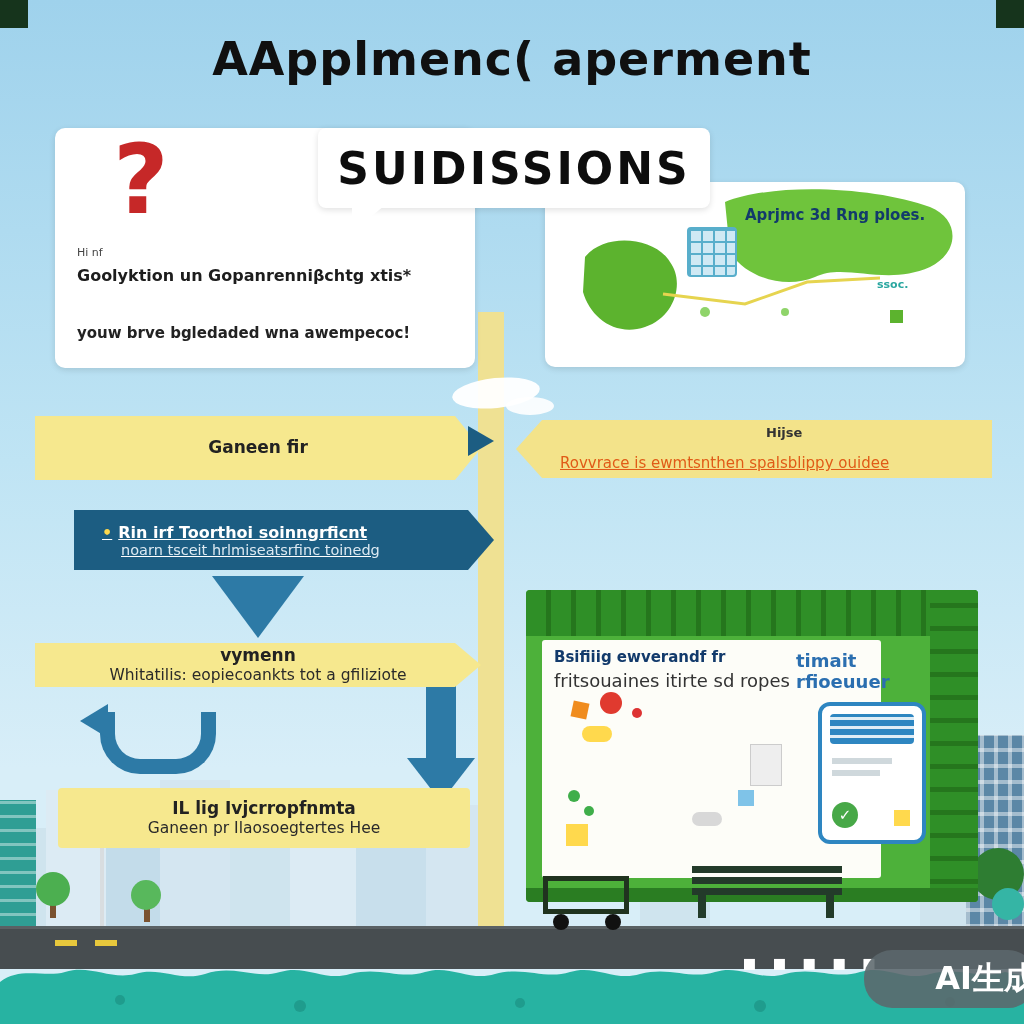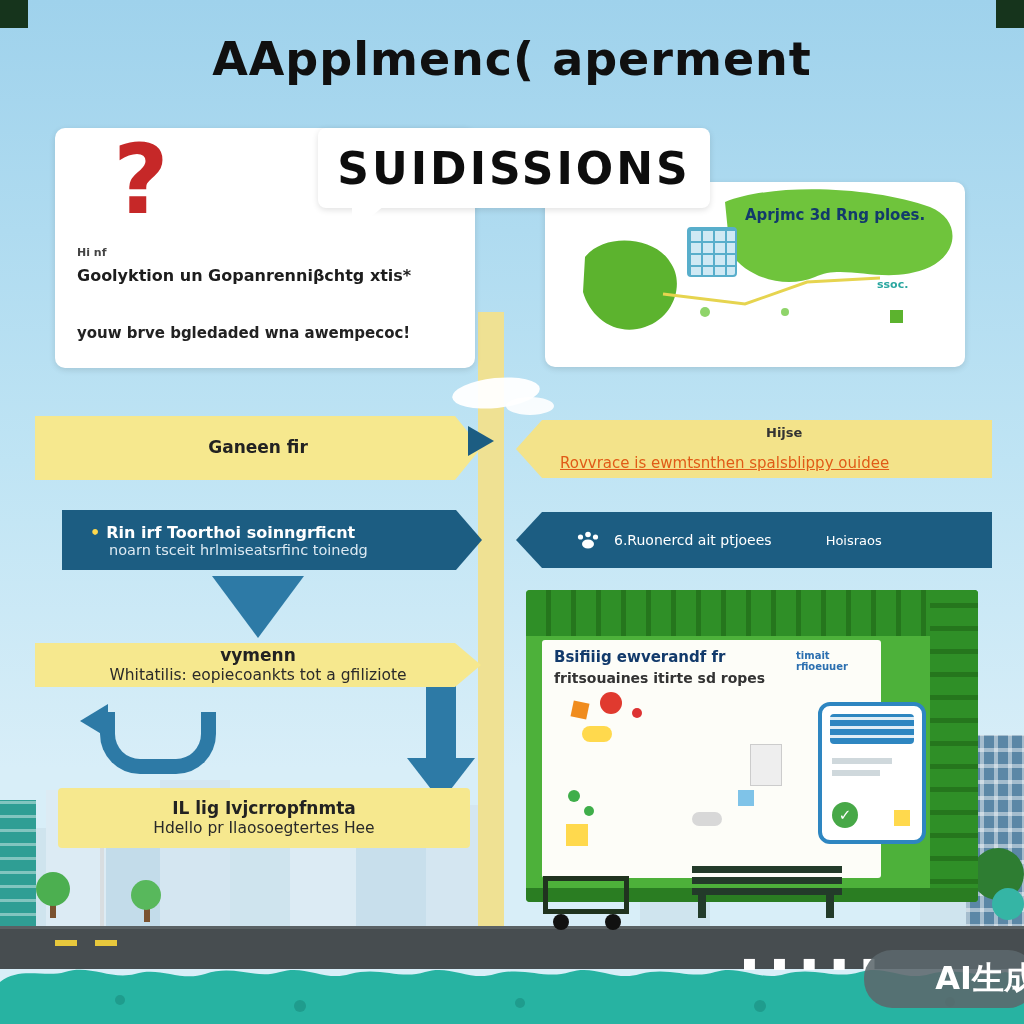--- a/index.html
+++ b/index.html
@@ -56,21 +56,21 @@
     <div class="abs" style="left:992px;top:888px;width:32px;height:32px;border-radius:50%;background:#35b5a5;"></div>
   </div>
 
   <div class="abs" style="left:478px;top:312px;width:26px;height:625px;background:#efe193;z-index:1;"></div>
 
   <div class="abs" style="left:452px;top:378px;width:88px;height:30px;background:#fff;border-radius:50%;transform:rotate(-6deg);opacity:.95;z-index:2;"></div>
   <div class="abs" style="left:506px;top:397px;width:48px;height:18px;background:#fff;border-radius:50%;opacity:.9;z-index:2;"></div>
 
   <div class="abs card" style="left:55px;top:128px;width:420px;height:240px;z-index:3;">
     <div class="abs" style="left:58px;top:-4px;font-size:96px;font-weight:bold;color:#c62828;">?</div>
-    <div class="abs" style="left:22px;top:118px;font-size:11px;color:#444;font-weight:bold;">Hi nf</div>
+    <div class="abs" style="left:22px;top:118px;font-size:11px;color:#444;">Hi nf</div>
     <div class="abs" style="left:22px;top:138px;font-size:16px;font-weight:bold;color:#1d1d1d;text-align:right;">Goolyktion un Gopanrenniβchtg xtis*</div>
     <div class="abs" style="left:22px;top:196px;font-size:15px;font-weight:600;color:#222;">youw brve bgledaded wna awempecoc!</div>
   </div>
 
   <div class="abs card" style="left:318px;top:128px;width:392px;height:80px;border-radius:8px;z-index:4;display:flex;align-items:center;justify-content:center;">
     <span style="font-size:44px;font-weight:bold;color:#0d0d0d;letter-spacing:3px;">SUIDISSIONS</span>
   </div>
   <div class="abs" style="left:352px;top:206px;width:0;height:0;border-top:26px solid #fff;border-right:32px solid transparent;z-index:4;"></div>
 
   <div class="abs card" style="left:545px;top:182px;width:420px;height:185px;z-index:3;overflow:hidden;">
@@ -92,40 +92,28 @@
     <div class="ctr">
       <div class="l1">Ganeen fir</div>
     </div>
   </div>
   <div class="abs" style="left:468px;top:426px;width:0;height:0;border-left:26px solid #1c5d82;border-top:15px solid transparent;border-bottom:15px solid transparent;z-index:4;"></div>
   <div class="abs banner-y arrow-l" style="left:516px;top:420px;width:476px;height:58px;background:#f3e38a;z-index:3;">
     <div class="abs" style="left:250px;top:5px;font-size:13px;font-weight:bold;color:#333;">Hijse</div>
     <div class="abs" style="left:44px;top:34px;font-size:15px;color:#e05b17;text-decoration:underline;">Rovvrace is ewmtsnthen spalsblippy ouidee</div>
   </div>
 
-  <div class="abs banner-b arrow-r" style="left:62px;top:510px;width:420px;height:60px;z-index:3;">
+  <div class="abs banner-b arrow-r" style="left:74px;top:510px;width:420px;height:60px;z-index:3;text-decoration:underline;">
     <div class="ctr" style="align-items:flex-start;padding-left:28px;">
       <div style="font-size:16px;font-weight:600;">
         <span style="color:#ffd94d;margin-right:6px;">•</span><span>Rin irf Toorthoi soinngrficnt</span>
       </div>
       <div style="font-size:14.5px;color:#dce9f2;margin-left:19px;">noarn tsceit hrlmiseatsrfinc toinedg</div>
     </div>
   </div>
-  <div class="abs banner-b arrow-l" style="left:516px;top:512px;width:476px;height:56px;z-index:3;display:flex;align-items:center;gap:14px;padding-left:60px;box-sizing:border-box;">
-    <span style="display:inline-flex;">
-      <svg width="24" height="20" viewBox="0 0 24 20">
-          <ellipse cx="12" cy="14" rx="6" ry="4.5" fill="#fff"></ellipse>
-          <circle cx="4.5" cy="7" r="2.6" fill="#fff"></circle>
-          <circle cx="12" cy="4.5" r="2.8" fill="#fff"></circle>
-          <circle cx="19.5" cy="7" r="2.6" fill="#fff"></circle>
-        </svg>
-    </span>
-    <span style="font-size:14px;">6.Ruonercd ait ptjoees</span>
-    <span style="font-size:13px;margin-left:40px;">Hoisraos</span>
-  </div>
 
   <div class="abs tri-down" style="left:212px;top:576px;z-index:2;"></div>
 
   <div class="abs banner-y arrow-r" style="left:35px;top:643px;width:446px;height:44px;z-index:3;">
     <div class="ctr">
       <div class="l1">vymenn</div>
       <div class="l2">Whitatilis: eopiecoankts tot a gfiliziote</div>
     </div>
   </div>
 
@@ -135,33 +123,33 @@
   </div>
 
   <div class="abs" style="left:88px;top:712px;width:140px;height:85px;z-index:2;">
     <div class="abs" style="left:12px;top:0;width:116px;height:62px;border:15px solid #2d7aa6;border-top:none;border-radius:0 0 40px 40px;box-sizing:border-box;"></div>
     <div class="abs" style="left:-8px;top:-8px;width:0;height:0;border-right:28px solid #2d7aa6;border-top:17px solid transparent;border-bottom:17px solid transparent;"></div>
   </div>
 
   <div class="abs banner-y" style="left:58px;top:788px;width:412px;height:60px;border-radius:4px;z-index:3;">
     <div class="ctr">
       <div class="l1">IL lig Ivjcrropfnmta</div>
-      <div class="l2">Hdello pr Ilaosoegtertes Hee</div>
+      <div class="l2">Ganeen pr Ilaosoegtertes Hee</div>
     </div>
   </div>
 
   <div class="abs" style="left:526px;top:590px;width:452px;height:312px;background:#4db13a;border-radius:4px;z-index:3;overflow:hidden;">
     <div class="abs" style="left:0;top:0;width:100%;height:46px;background:repeating-linear-gradient(90deg,#2f8f27 0 20px,#25761d 20px 25px);"></div>
     <div class="abs" style="right:0;top:0;width:48px;height:100%;background:repeating-linear-gradient(0deg,#2f8f27 0 18px,#25761d 18px 23px);"></div>
     <div class="abs" style="left:0;bottom:0;width:100%;height:14px;background:#2a7d22;"></div>
 
     <div class="abs" style="left:16px;top:50px;width:339px;height:238px;background:#fdfdf8;border-radius:3px;">
       <div class="abs" style="left:12px;top:8px;font-size:15px;font-weight:bold;color:#123a6b;">Bsifiiig ewverandf fr</div>
-      <div class="abs" style="left:12px;top:30px;font-size:14px;color:#333;font-weight:bold;">fritsouaines itirte sd ropes</div>
-      <div class="abs" style="left:254px;top:10px;font-size:10px;font-weight:bold;color:#2b6fb0;">timait rfioeuuer</div>
+      <div class="abs" style="left:12px;top:30px;font-size:18px;color:#333;">fritsouaines itirte sd ropes</div>
+      <div class="abs" style="left:254px;top:10px;font-size:18px;font-weight:bold;color:#2b6fb0;">timait rfioeuuer</div>
 
       <div class="abs" style="left:58px;top:52px;width:22px;height:22px;border-radius:50%;background:#e03a2f;"></div>
       <div class="abs" style="left:30px;top:62px;width:16px;height:16px;background:#f08c1e;transform:rotate(12deg);"></div>
       <div class="abs" style="left:40px;top:86px;width:30px;height:16px;border-radius:8px;background:#ffd94d;"></div>
       <div class="abs" style="left:90px;top:68px;width:10px;height:10px;border-radius:50%;background:#d33;"></div>
       <div class="abs" style="left:208px;top:104px;width:30px;height:40px;background:#eee;border:1px solid #ccc;"></div>
       <div class="abs" style="left:196px;top:150px;width:16px;height:16px;background:#7fc3e8;"></div>
       <div class="abs" style="left:26px;top:150px;width:12px;height:12px;border-radius:50%;background:#3fae4a;"></div>
       <div class="abs" style="left:42px;top:166px;width:10px;height:10px;border-radius:50%;background:#3fae4a;"></div>
       <div class="abs" style="left:24px;top:184px;width:22px;height:22px;background:#ffd94d;"></div>

